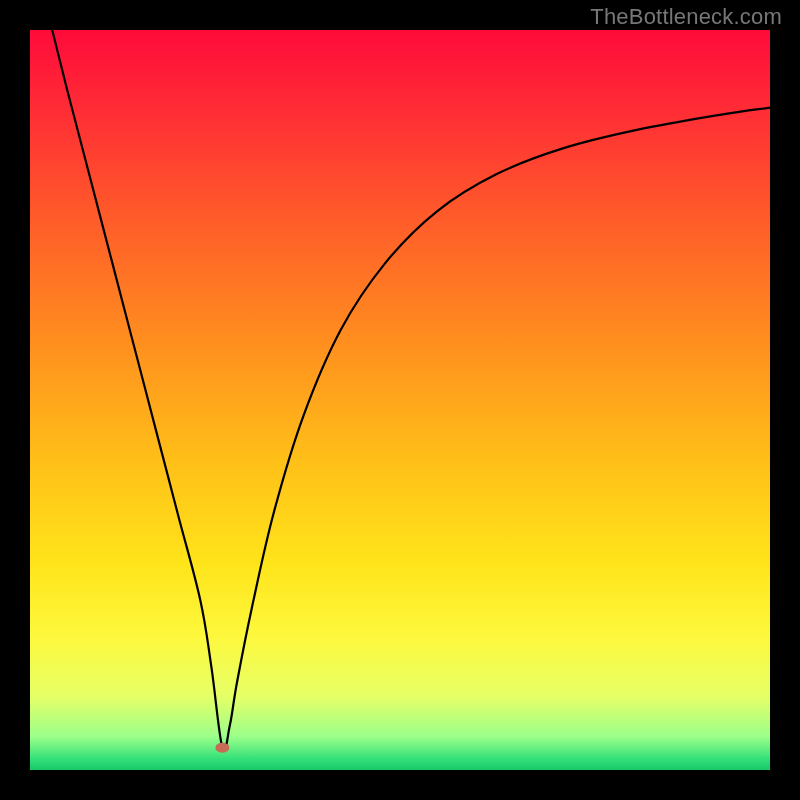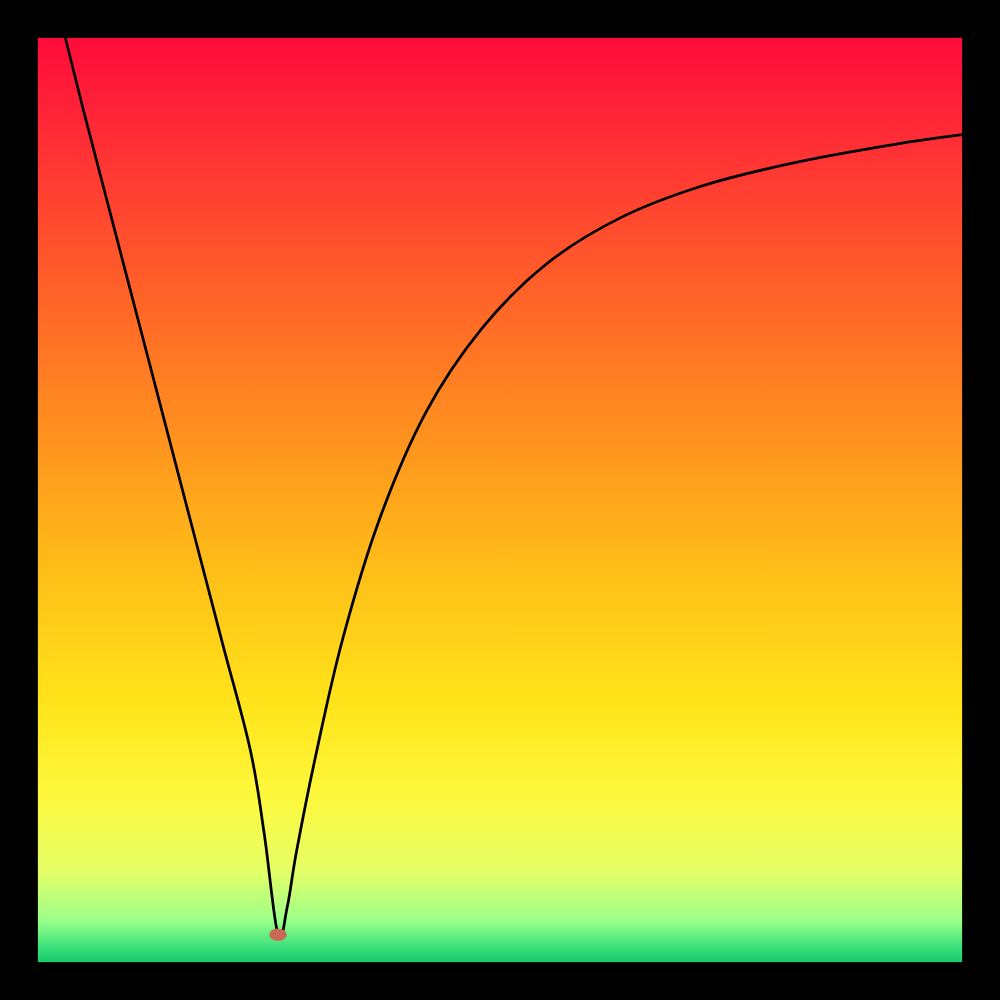--- a/index.html
+++ b/index.html
@@ -49,20 +49,21 @@
     left: 0;
     width: 100%;
     height: 100%;
   }
 </style>
 </head>
 <body>
 
 <div class="frame">
 
+  <div class="watermark">TheBottleneck.com</div>
 
   <div class="plot-area">
     <svg class="gradient" viewBox="0 0 740 740" preserveAspectRatio="none">
       <defs>
         <linearGradient id="bg-grad" x1="0" y1="0" x2="0" y2="1">
             <stop offset="0.00%" stop-color="#ff0b3a"></stop>
             <stop offset="10.00%" stop-color="#ff2a36"></stop>
             <stop offset="25.00%" stop-color="#ff5a2a"></stop>
             <stop offset="42.00%" stop-color="#ff8e1f"></stop>
             <stop offset="58.00%" stop-color="#ffbf18"></stop>

